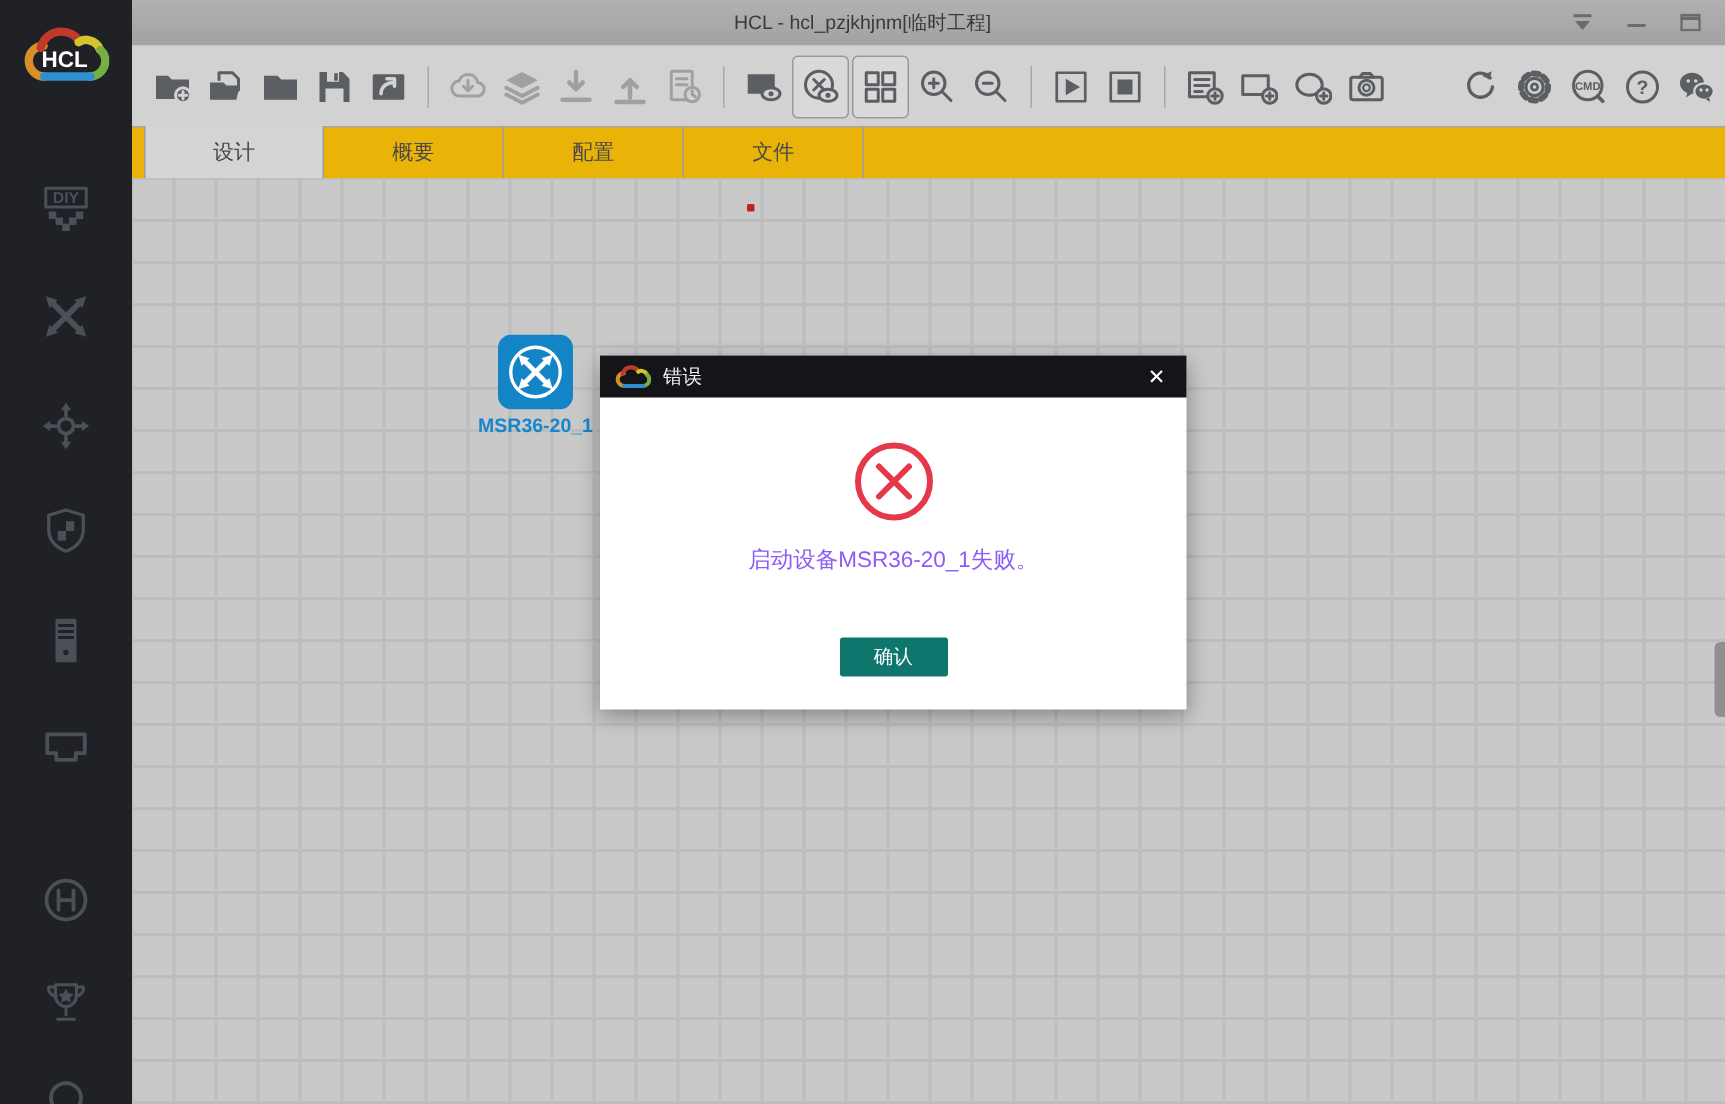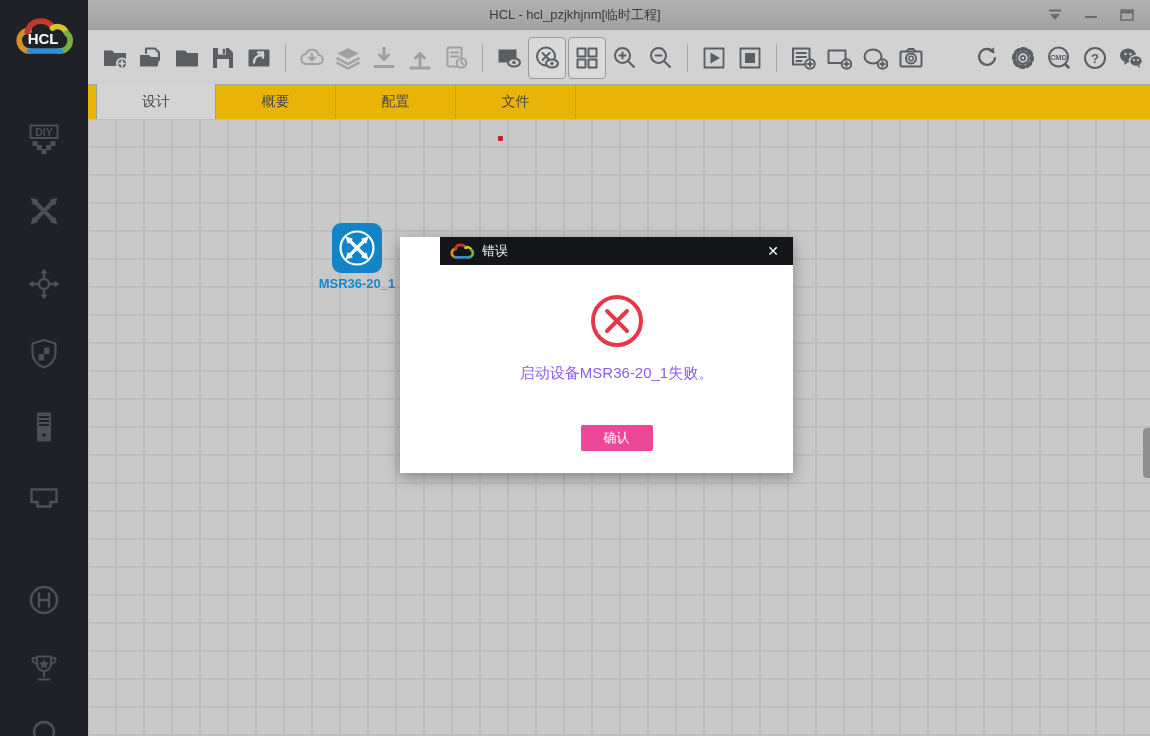--- a/index.html
+++ b/index.html
@@ -43,30 +43,30 @@
     background-image:linear-gradient(#bdbdbd 2px,transparent 2px),
                      linear-gradient(90deg,#bdbdbd 2px,transparent 2px);
     background-size:28px 28px;background-position:-1px -1px;}
   .red-dot{position:absolute;left:410px;top:17px;width:5px;height:5px;background:#c02121;border-radius:1px;}
   .device{position:absolute;left:244px;top:104px;width:50px;cursor:pointer;}
   .device-label{position:absolute;top:53px;left:50%;transform:translateX(-50%);
     font-size:13px;font-weight:bold;color:#1787cb;white-space:nowrap;}
   .scroll-thumb{position:absolute;right:0;top:309px;width:7px;height:50px;background:#8f8f8f;
     border-radius:4px 0 0 4px;cursor:pointer;}
   
-  .dialog{position:absolute;left:400px;top:237px;width:353px;height:236px;background:#fff;z-index:10;
-    box-shadow:0 4px 14px rgba(0,0,0,.35);padding-left:40px;}
+  .dialog{position:absolute;left:400px;top:237px;width:391px;height:236px;background:#fff;z-index:10;
+    box-shadow:0 4px 14px rgba(0,0,0,.35);}
   .dialog-header{height:28px;background:#141519;display:flex;align-items:center;padding:0 10px;}
   .dialog-title{color:#f0f0f0;font-size:13px;margin-left:8px;}
   .dialog-close{margin-left:auto;color:#fff;font-size:14px;width:20px;text-align:center;cursor:pointer;}
   .dialog-body{position:relative;height:208px;}
   .err-icon{position:absolute;left:50%;top:56px;transform:translate(-50%,-50%);line-height:0;}
   .dialog-msg{position:absolute;left:0;right:0;top:99px;text-align:center;font-size:15px;color:#8b5cf6;}
   .confirm-btn{position:absolute;left:50%;top:160px;transform:translateX(-50%);width:72px;height:26px;
-    background:#ec4899;color:#fff;border:none;border-radius:2px;font-size:13px;cursor:pointer;
+    background:#0f766e;color:#fff;border:none;border-radius:2px;font-size:13px;cursor:pointer;
     font-family:Liberation Sans, sans-serif;}
 </style>
 </head>
 <body>
 
 <div class="app">
 
   <aside class="sidebar">
     <div class="logo">
       <svg width="58" height="42" viewBox="0 0 62 44" xmlns="http://www.w3.org/2000/svg">

